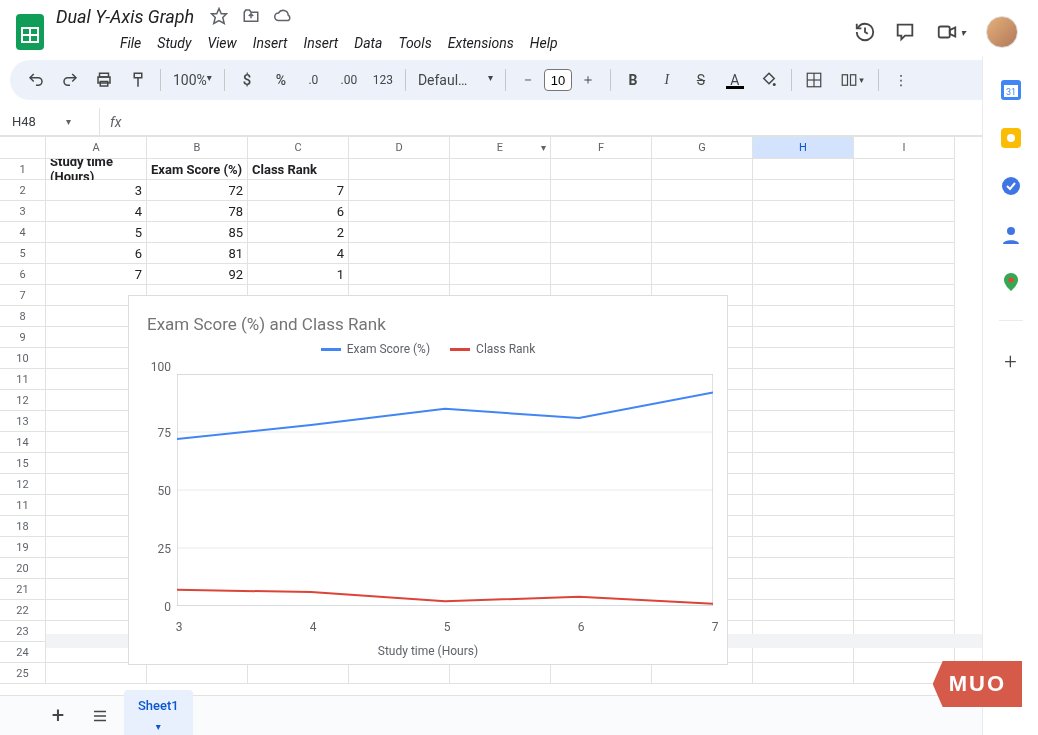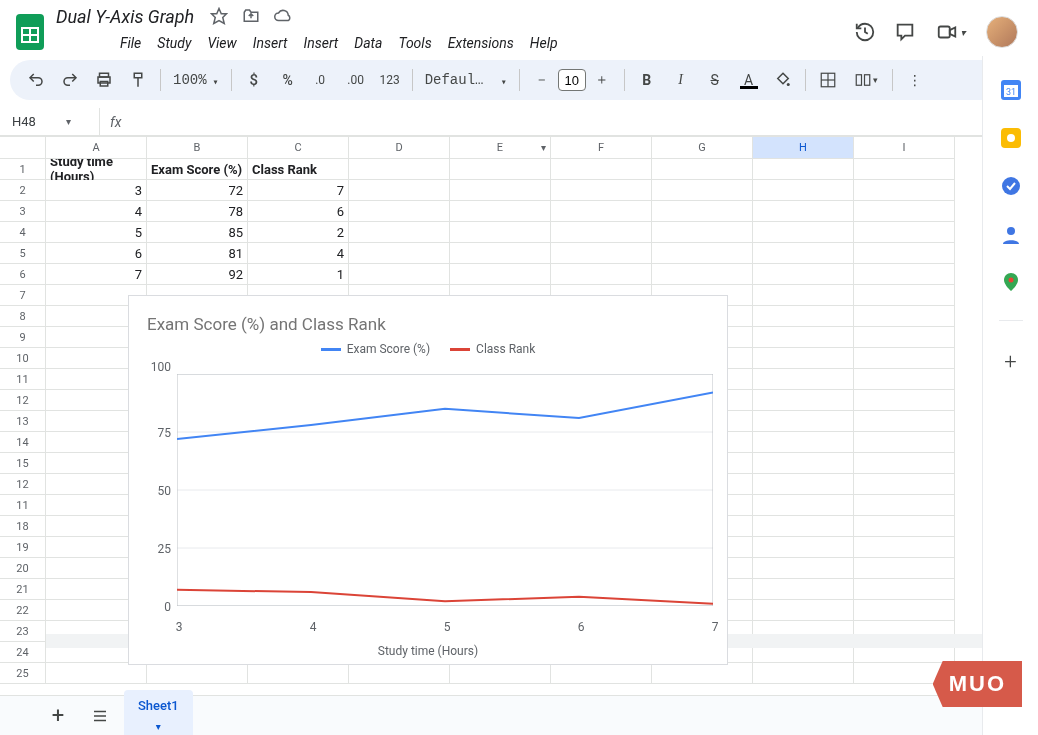--- a/index.html
+++ b/index.html
@@ -40,21 +40,21 @@
   }
   .menu-item { padding:4px 8px; border-radius:4px; cursor:pointer; }
   
   .toolbar {
     margin: 4px 10px 0 10px; height:40px; background:#edf2fa; border-radius:24px;
     display:flex; align-items:center; padding:0 12px; gap:6px; color:#444746;
     position:relative;
   }
   .tb-btn { width:28px; height:28px; display:flex; align-items:center; justify-content:center; border-radius:4px; cursor:pointer;}
   .tb-sep { width:1px; height:22px; background:#c7c7c7; margin:0 2px;}
-  .zoom { font-size:14px; padding:0 4px; display:flex; align-items:flex-end; gap:6px;font-family:Liberation Mono, monospace;}
+  .zoom { font-size:14px; padding:0 4px; display:flex; align-items:flex-start; }
   .font-name { font-size:14px; width:70px; overflow:hidden; text-overflow:ellipsis; white-space:nowrap;}
   .font-size-box { display:flex; align-items:center; gap:2px;}
   .fs-input { width:28px; height:22px; border:1px solid #747775; border-radius:4px; text-align:center; font-size:13px; background:#fff;}
   .text-color { display:flex; flex-direction:column; align-items:center;}
   .tc-bar { width:18px; height:3px; background:#000; margin-top:-2px;}
   .chev { position:absolute; right:14px; }
   
   .fx-bar {
     display:flex; align-items:center; height:28px; border-bottom:1px solid #e1e3e1; margin-top:8px;
   }

